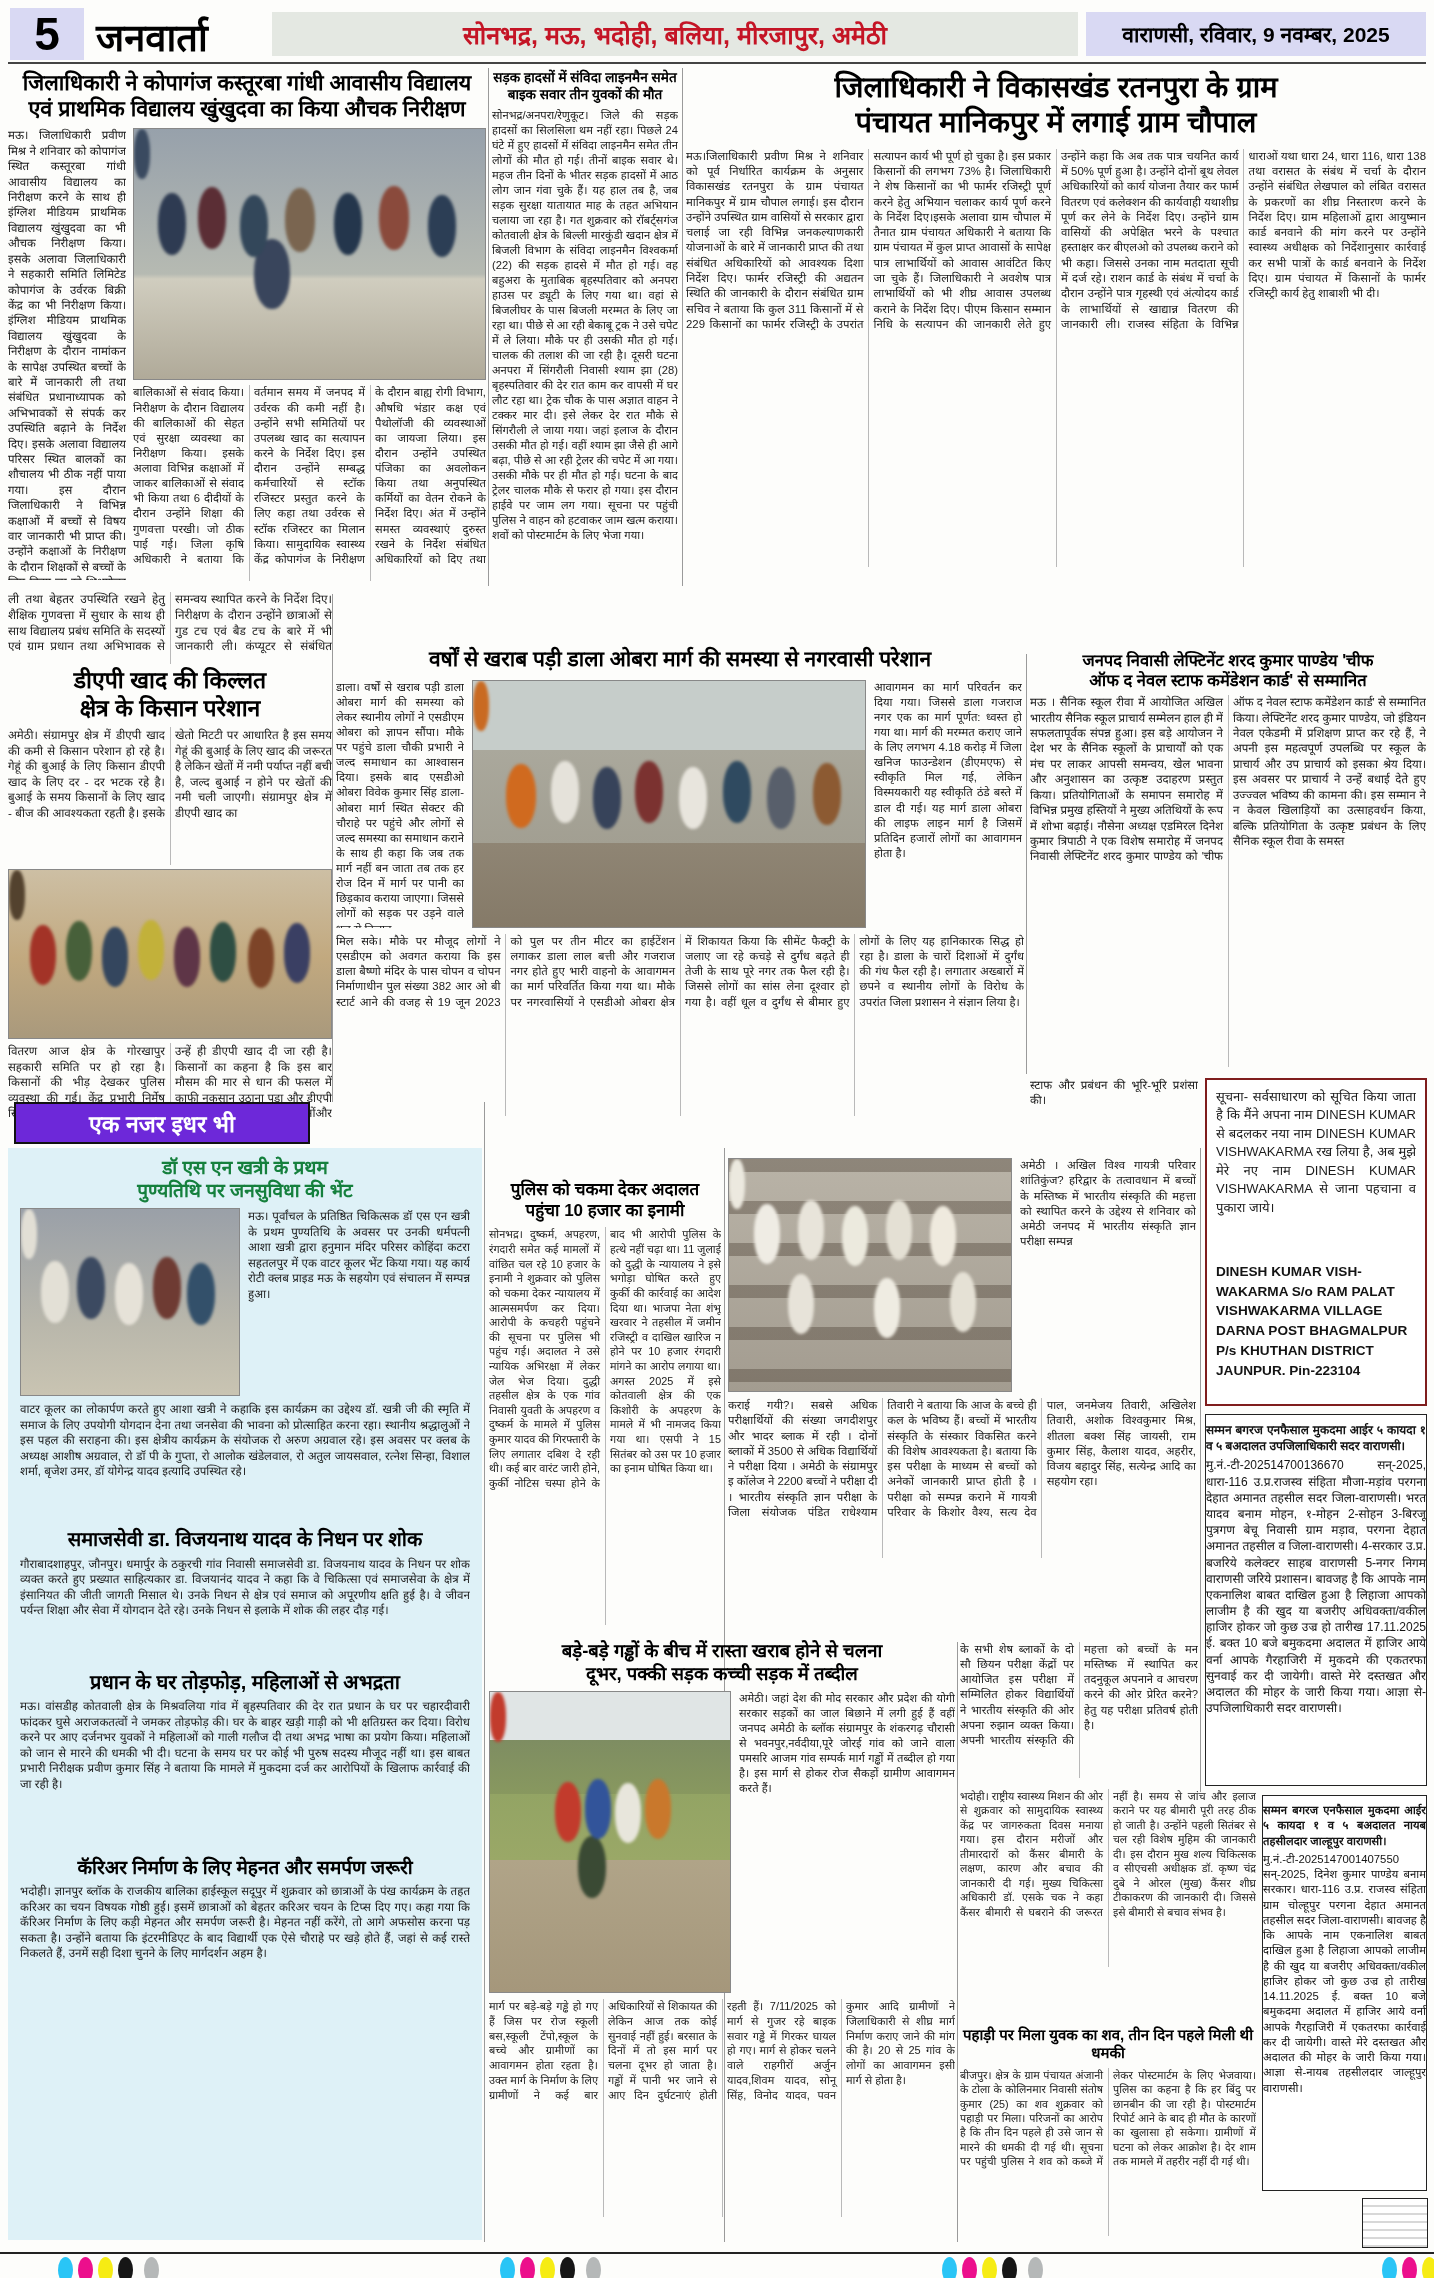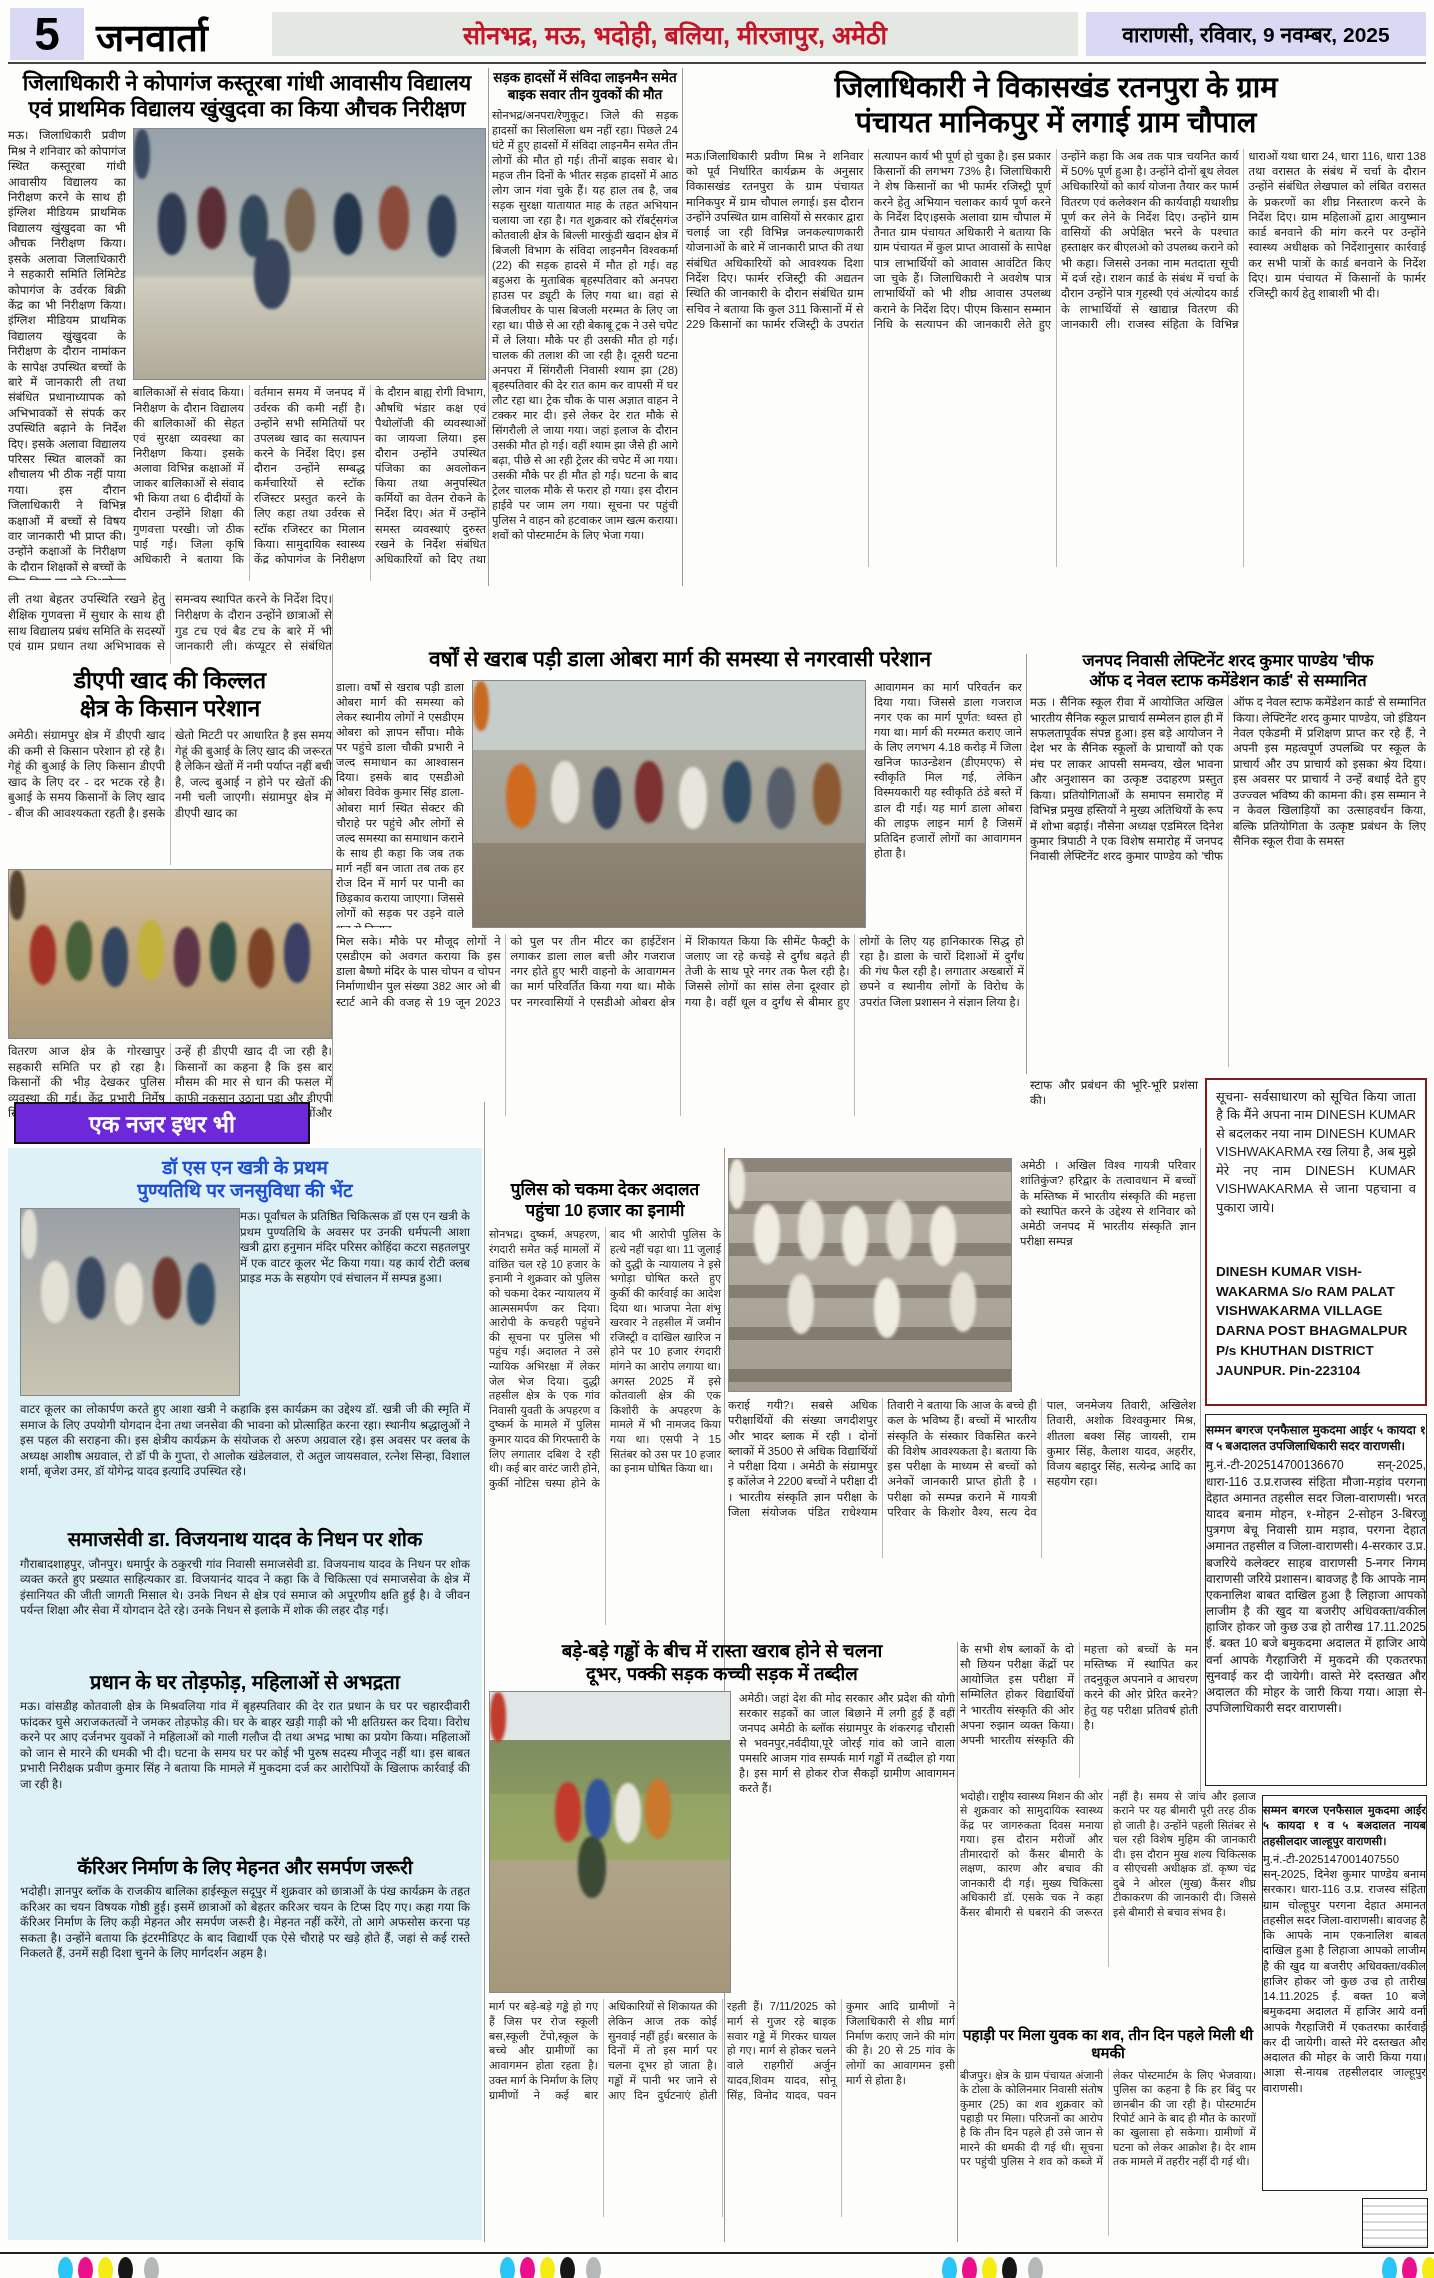--- a/index.html
+++ b/index.html
@@ -132,25 +132,25 @@
   <div class="vsep" style="left:484px;top:1102px;height:1140px;"></div>
   <div class="vsep" style="left:724px;top:1148px;height:1094px;"></div>
   <div class="vsep" style="left:1200px;top:1148px;height:644px;"></div>
   <div class="vsep" style="left:957px;top:1642px;height:600px;"></div>
 
   <div class="abs" style="left:14px;top:1102px;width:292px;height:38px;background:#6d28d9;border:2.5px solid #111;display:flex;align-items:center;justify-content:center;">
     <span style="color:#fff;font-size:23px;font-weight:bold;">एक नजर इधर भी</span>
   </div>
 
   <div class="abs" style="left:8px;top:1148px;width:474px;height:1092px;background:#def1f7;padding:8px 12px;box-sizing:border-box;">
-    <div class="hl" style="font-size:19px;color:#1d4ed8;">
+    <div class="hl" style="font-size:19px;color:#15803d;">
       <div>डॉ एस एन खत्री के प्रथम</div>
       <div>पुण्यतिथि पर जनसुविधा की भेंट</div>
     </div>
-    <div style="display:flex;margin-top:6px;">
+    <div style="display:flex;gap:8px;margin-top:6px;">
       <div class="photo ph-d" style="width:218px;height:186px;flex:0 0 auto;">
           <i class="ppl" style="background:#e2dfd5;"></i>
         </div>
       <div class="bt" style="flex:1;height:186px;font-size:11.6px;">मऊ। पूर्वांचल के प्रतिष्ठित चिकित्सक डॉ एस एन खत्री के प्रथम पुण्यतिथि के अवसर पर उनकी धर्मपत्नी आशा खत्री द्वारा हनुमान मंदिर परिसर कोहिंदा कटरा सहतलपुर में एक वाटर कूलर भेंट किया गया। यह कार्य रोटी क्लब प्राइड मऊ के सहयोग एवं संचालन में सम्पन्न हुआ।</div>
     </div>
     <div class="bt" style="margin-top:5px;height:116px;font-size:11.6px;">वाटर कूलर का लोकार्पण करते हुए आशा खत्री ने कहाकि इस कार्यक्रम का उद्देश्य डॉ. खत्री जी की स्मृति में समाज के लिए उपयोगी योगदान देना तथा जनसेवा की भावना को प्रोत्साहित करना रहा। स्थानीय श्रद्धालुओं ने इस पहल की सराहना की। इस क्षेत्रीय कार्यक्रम के संयोजक रो अरुण अग्रवाल रहे। इस अवसर पर क्लब के अध्यक्ष आशीष अग्रवाल, रो डॉ पी के गुप्ता, रो आलोक खंडेलवाल, रो अतुल जायसवाल, रत्नेश सिन्हा, विशाल शर्मा, बृजेश उमर, डॉ योगेन्द्र यादव इत्यादि  उपस्थित रहे।</div>
 
     <div class="hl" style="font-size:20px;margin-top:10px;">समाजसेवी डा. विजयनाथ यादव के निधन पर शोक</div>
     <div class="bt" style="margin-top:4px;height:104px;font-size:11.6px;">गौराबादशाहपुर, जौनपुर। धमार्पुर के ठकुरची गांव निवासी समाजसेवी डा. विजयनाथ यादव के निधन पर शोक व्यक्त करते हुए प्रख्यात साहित्यकार डा. विजयानंद यादव ने कहा कि वे चिकित्सा एवं समाजसेवा के क्षेत्र में इंसानियत की जीती जागती मिसाल थे। उनके निधन से क्षेत्र एवं समाज को अपूरणीय क्षति हुई है। वे जीवन पर्यन्त शिक्षा और सेवा में योगदान देते रहे। उनके निधन से इलाके में शोक की लहर दौड़ गई।</div>
 

